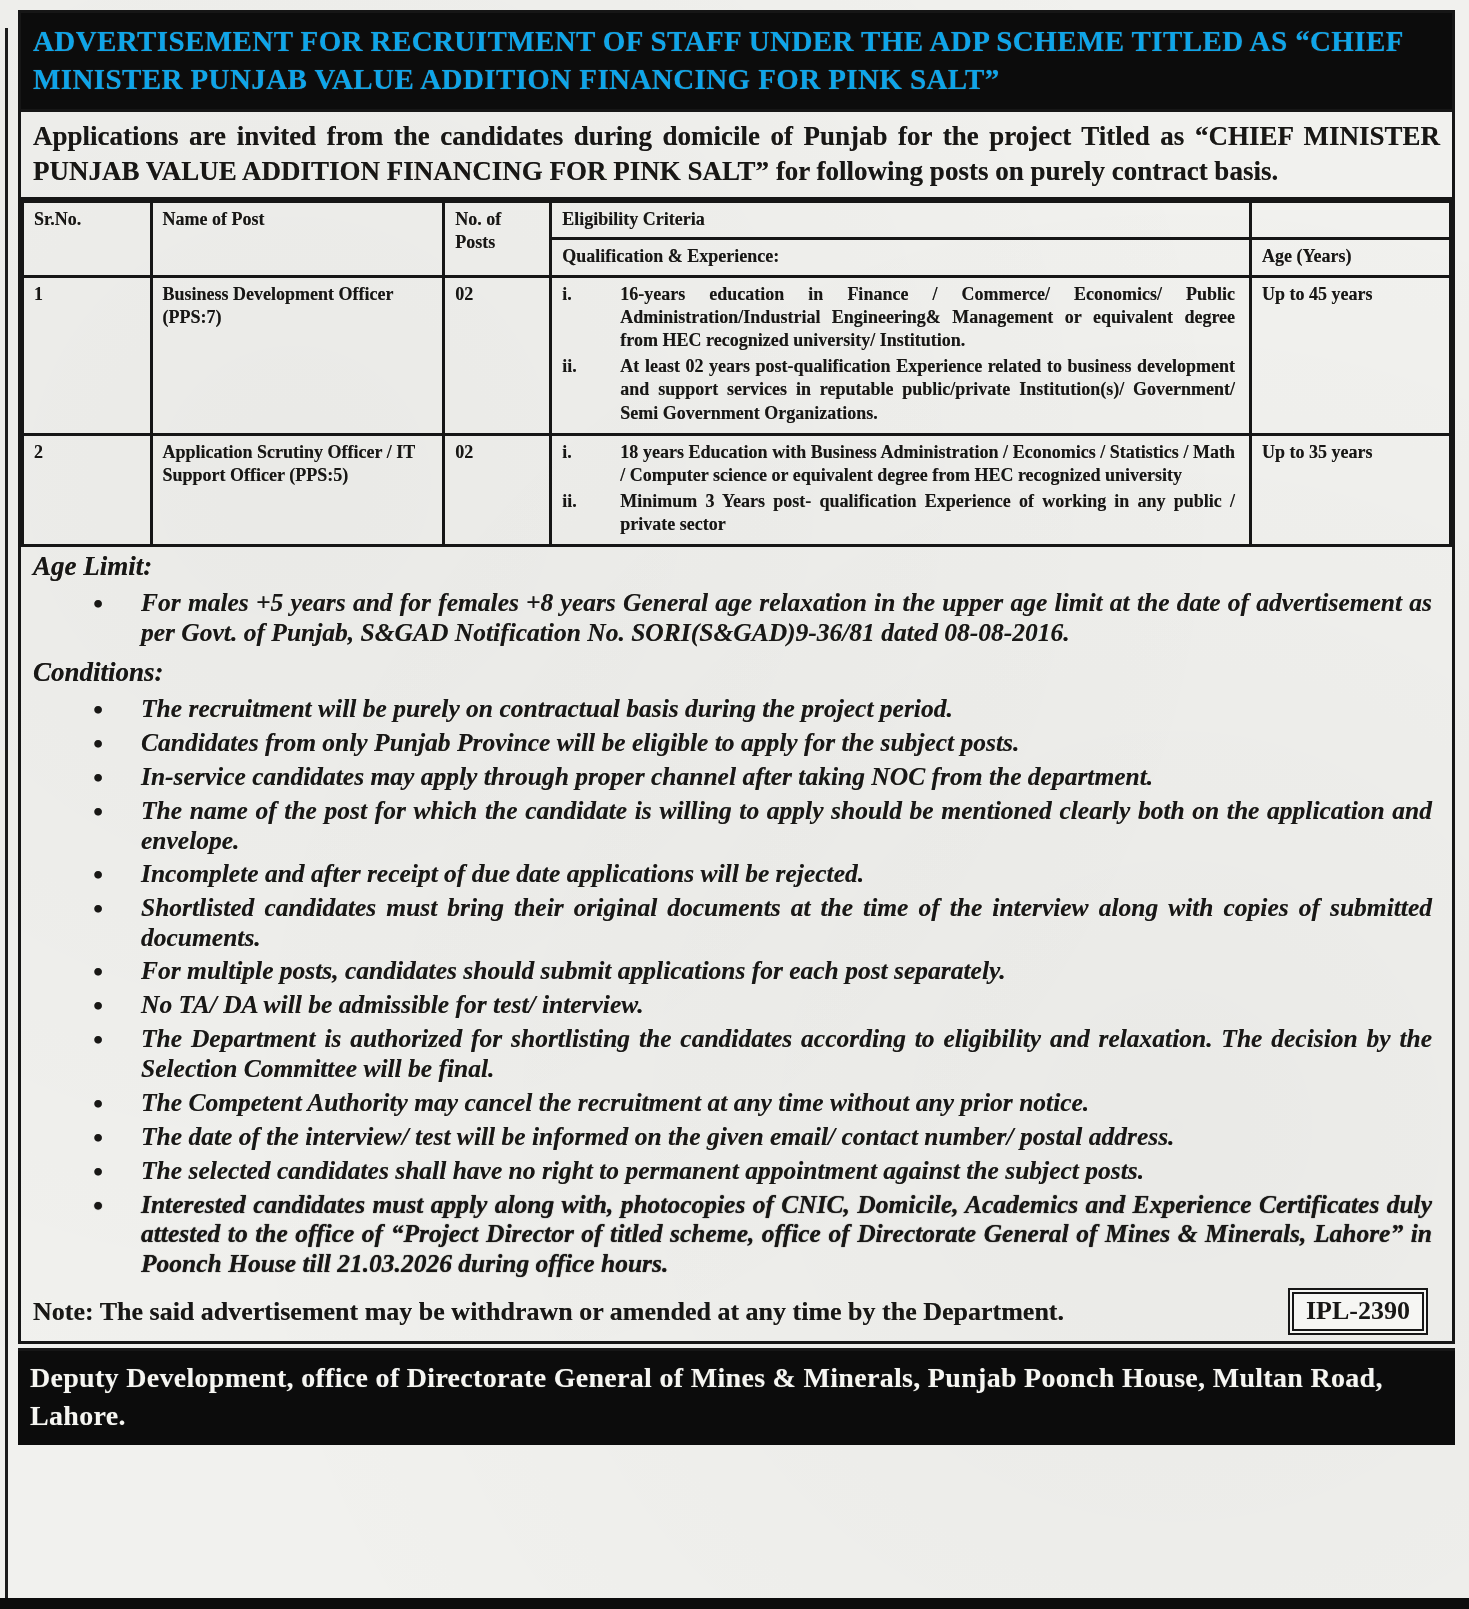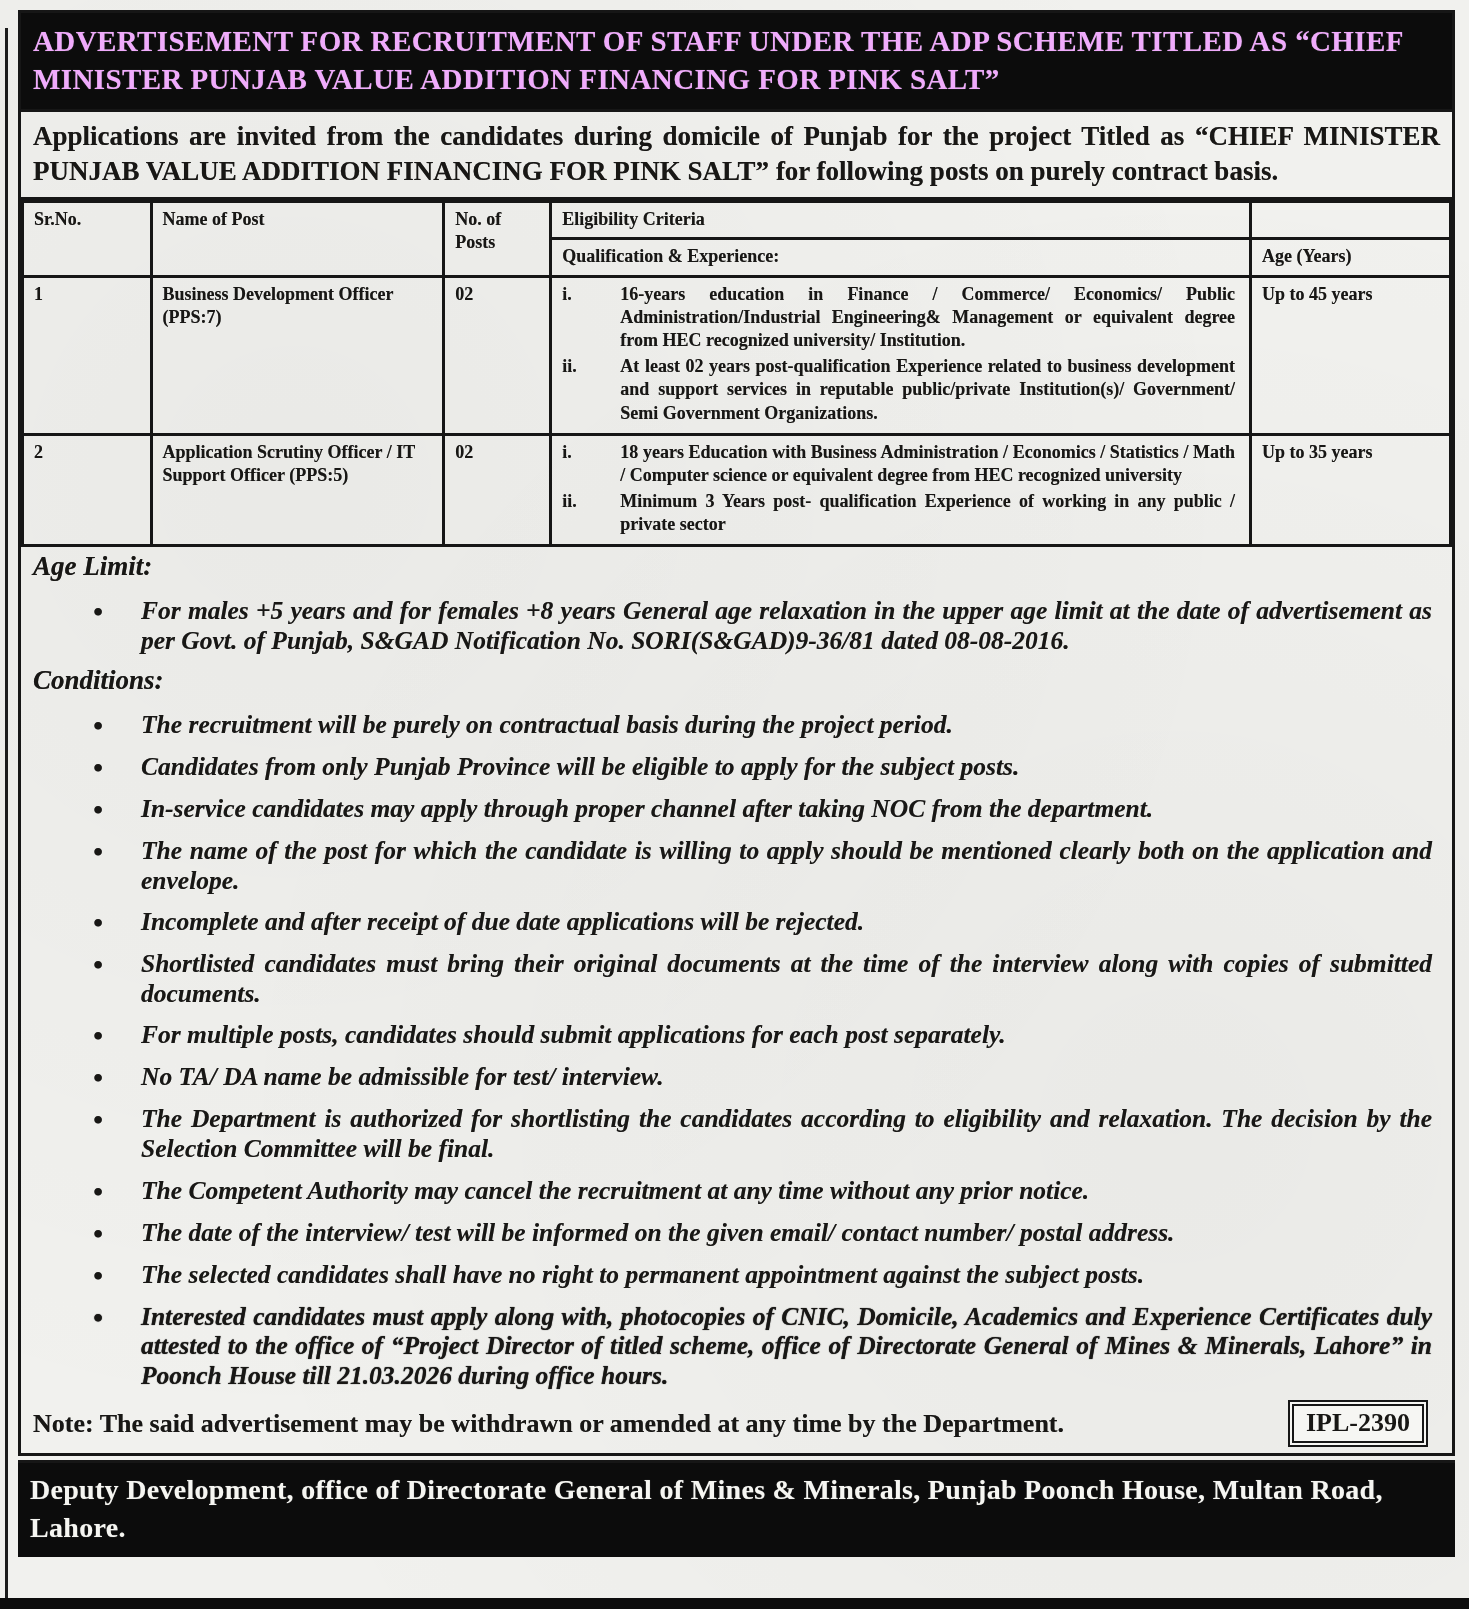--- a/index.html
+++ b/index.html
@@ -19,21 +19,21 @@
   }
 
   .scan-left-line {
     position: absolute; left: 5px; top: 28px; bottom: 0;
     width: 3px; background: #1c1c1c;
   }
 
   .ad-frame { border: 3px solid #161616; background: transparent; }
 
   .title-bar {
-    background: #0c0c0c; color: #f0abfc;
+    background: #0c0c0c; color: #0ea5e9;
     font-size: 29px; font-weight: 700; line-height: 1.32;
     padding: 9px 14px 10px 12px; letter-spacing: 0.4px;
     border-bottom: 3px solid #161616;
     text-shadow: 0 0 1px rgba(255,255,255,0.35);
   }
 
   .intro {
     font-size: 27px; font-weight: 700; line-height: 1.32;
     padding: 7px 12px 7px 12px; text-align: justify;
     border-bottom: 3px solid #161616;
@@ -57,21 +57,21 @@
   .crit-num { flex: 0 0 58px; font-weight: 700; }
   .crit-text { flex: 1 1 auto; text-align: justify; padding-right: 6px; }
 
   .section { padding: 3px 12px 2px 12px; font-style: italic; }
   .sec-heading {
     font-size: 27px; font-weight: 700; line-height: 1.25;
     text-shadow: 0 0 0.6px rgba(0,0,0,0.6);
   }
   .bullet-list { list-style: none; }
   .bullet-item {
-    display: flex; margin: 12px 0 4px 0; padding-left: 60px;
+    display: flex; margin: 4px 0 4px 0; padding-left: 60px;
     font-size: 25.5px; font-weight: 700; line-height: 1.16;
     text-shadow: 0 0 0.4px rgba(0,0,0,0.4);
   }
   .bullet-item::before {
     content: "\2022";
     flex: 0 0 48px; font-size: 28px; line-height: 1;
     padding-top: 2px;
   }
   .bullet-item > span { flex: 1 1 auto; text-align: justify; padding-right: 8px; }
   .bullet-item.strong > span, .bullet-item.strong::before {
@@ -202,21 +202,21 @@
         <li class="bullet-item">
             <span>Incomplete and after receipt of due date applications will be rejected.</span>
           </li>
         <li class="bullet-item">
             <span>Shortlisted candidates must bring their original documents at the time of the interview along with copies of submitted documents.</span>
           </li>
         <li class="bullet-item">
             <span>For multiple posts, candidates should submit applications for each post separately.</span>
           </li>
         <li class="bullet-item">
-            <span>No TA/ DA name be admissible for test/ interview.</span>
+            <span>No TA/ DA will be admissible for test/ interview.</span>
           </li>
         <li class="bullet-item">
             <span>The Department is authorized for shortlisting the candidates according to eligibility and relaxation. The decision by the Selection Committee will be final.</span>
           </li>
         <li class="bullet-item">
             <span>The Competent Authority may cancel the recruitment at any time without any prior notice.</span>
           </li>
         <li class="bullet-item">
             <span>The date of the interview/ test will be informed on the given email/ contact number/ postal address.</span>
           </li>

